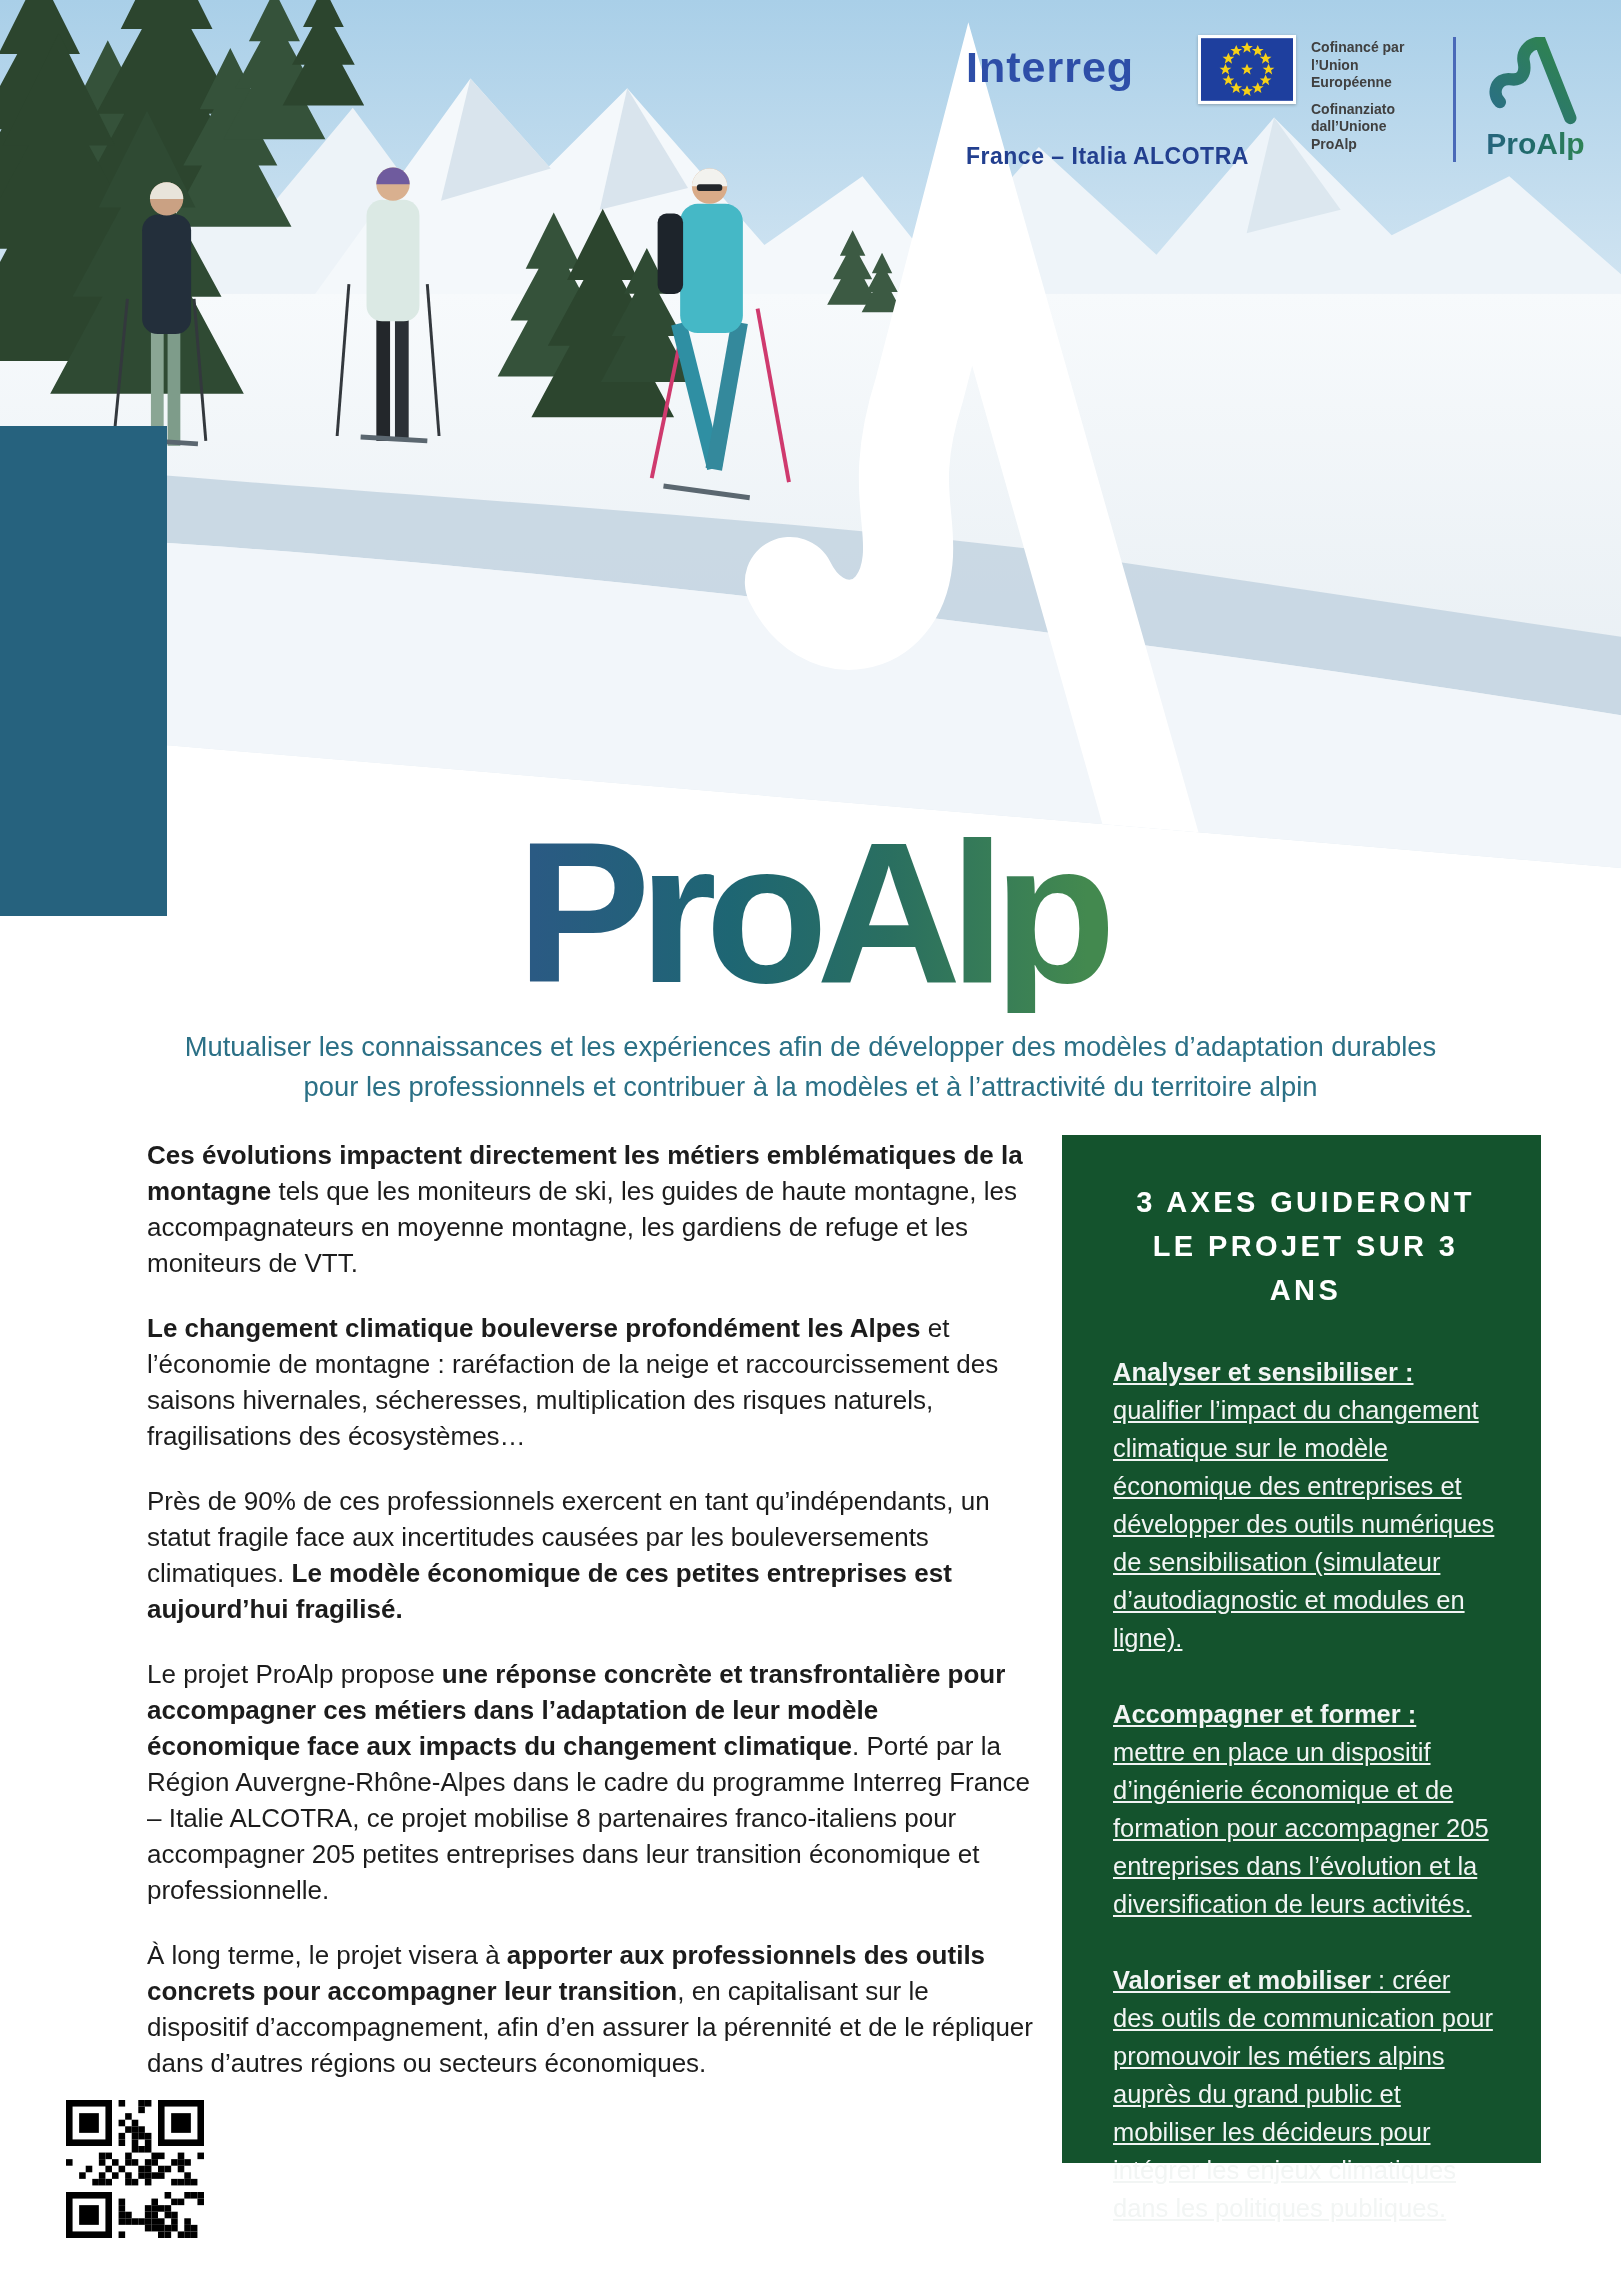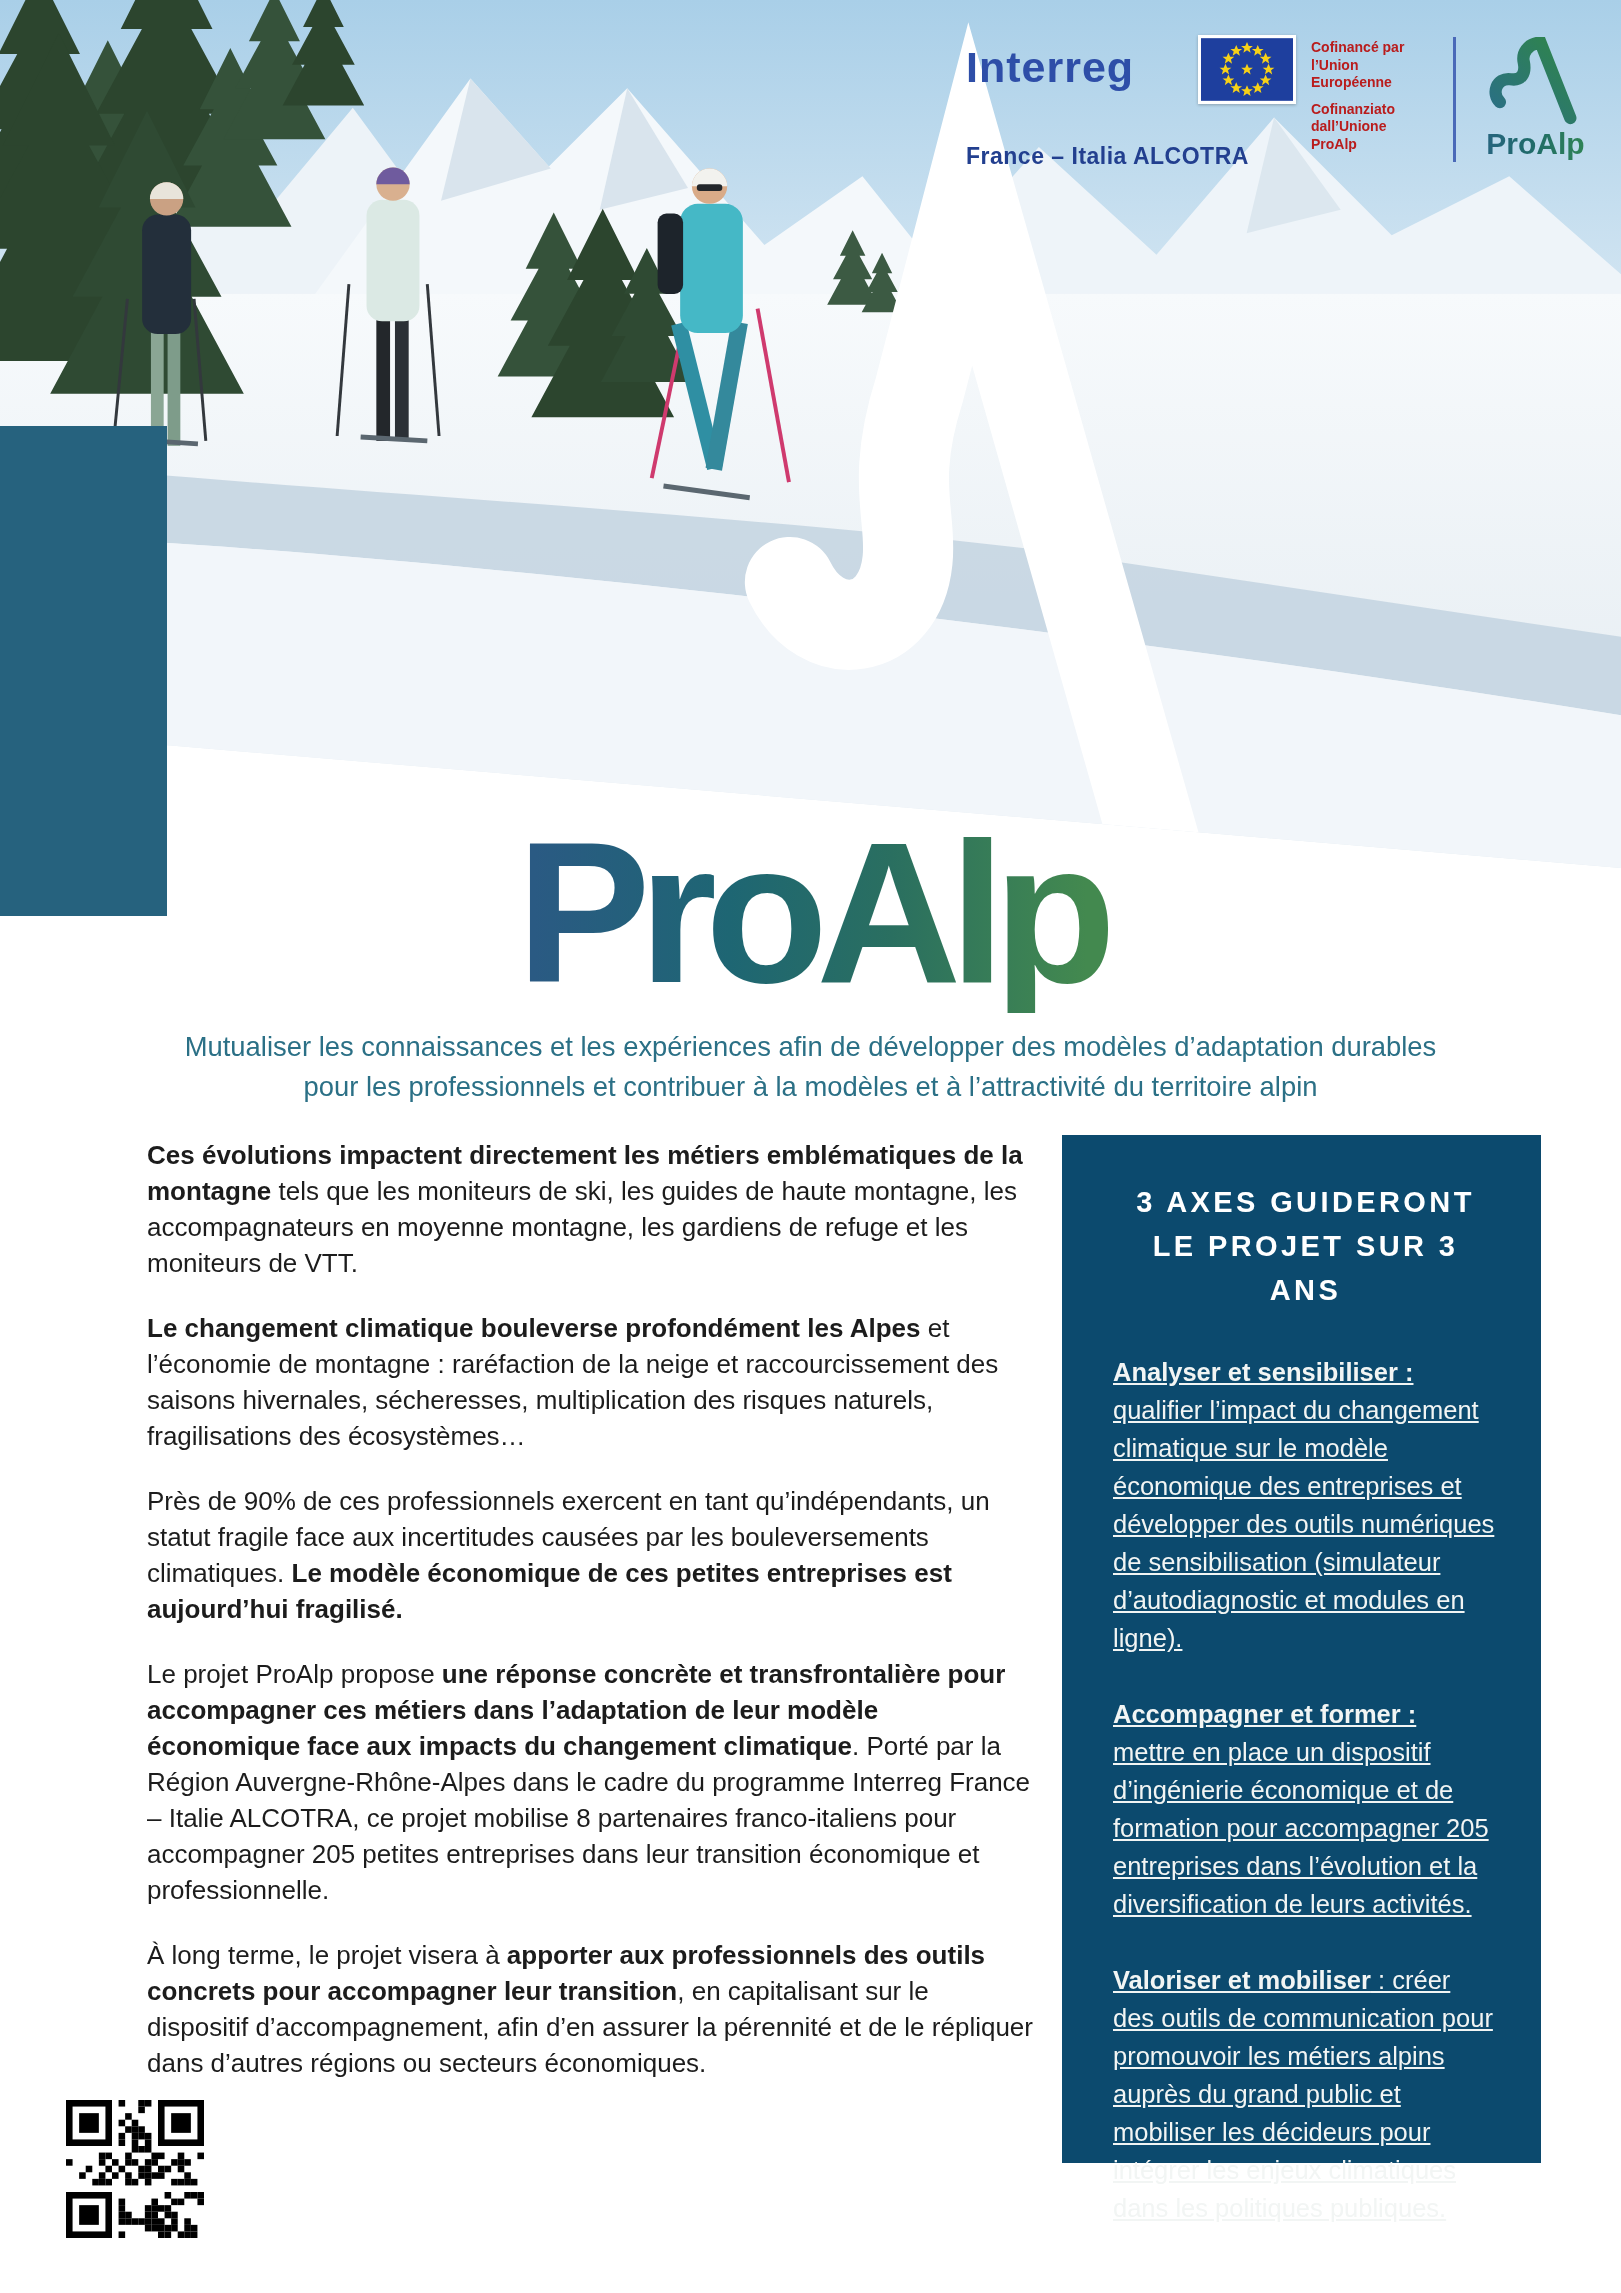--- a/index.html
+++ b/index.html
@@ -14,21 +14,21 @@
   .accent-bar{position:absolute;left:0;top:426px;width:167px;height:490px;background:#26627E;z-index:3;}
 
   
   .logos{position:absolute;left:0;top:0;width:1405px;height:196px;z-index:4;}
   .interreg-word{position:absolute;left:966px;top:43px;font-size:43px;font-weight:700;
                  color:#2E4EA8;letter-spacing:1px;}
   .eu-flag{position:absolute;left:1198px;top:35px;width:98px;height:69px;
            background:#fff;box-shadow:0 1px 2.9px rgba(0,0,0,.25);padding:2.9px;box-sizing:border-box;}
   .eu-flag svg{display:block;width:92px;height:63px;}
   .cofinance{position:absolute;left:1311px;top:39px;font-size:14px;font-weight:700;
-             color:#b91c1c;line-height:17.6px;}
+             color:#404040;line-height:17.6px;}
   .cofinance .blk{margin-bottom:8.8px;}
   .program-name{position:absolute;left:966px;top:143px;font-size:23px;font-weight:700;
                 color:#223F8F;letter-spacing:0.5px;}
   .logo-divider{position:absolute;left:1453px;top:37px;width:2.9px;height:125px;background:#4a69b8;}
   .proalp-logo{position:absolute;left:1472px;top:37px;width:127px;text-align:center;}
   .proalp-logo svg{display:block;margin:0 auto;width:102px;height:88px;}
   .proalp-logo .lbl{margin-top:2px;font-size:30px;font-weight:700;
      background:linear-gradient(90deg,#2a6486 0%,#1f6a6a 45%,#338a4f 100%);
      -webkit-background-clip:text;background-clip:text;color:transparent;}
 
@@ -39,21 +39,21 @@
      -webkit-background-clip:text;background-clip:text;color:transparent;}
   .tagline{position:absolute;left:0;top:1027px;width:100%;margin:0;text-align:center;
      font-size:27.4px;line-height:40px;font-weight:400;color:#2B7086;}
 
   
   .body-col{position:absolute;left:147px;top:1137px;width:887px;font-size:26px;line-height:36px;}
   .body-col p{margin:0 0 29px 0;white-space:pre-line;}
   b{font-weight:700;}
 
   
-  .sidebar{position:absolute;left:1062px;top:1135px;width:479px;height:1028px;background:#0c4a6e;
+  .sidebar{position:absolute;left:1062px;top:1135px;width:479px;height:1028px;background:#14532d;
            box-sizing:border-box;padding:45px 43px 39px 51px;color:#F2F5F4;}
   .sidebar h2{margin:0 0 41px 0;text-align:center;font-size:29px;line-height:44px;
               font-weight:700;letter-spacing:3.4px;color:#fff;}
   .sidebar p.axis{margin:11px 0 38px 0;font-size:25.5px;line-height:38px;white-space:pre-line;text-decoration:underline;}
   .sidebar p.axis:last-child{margin-bottom:0;}
 
   
   #qr{position:absolute;left:66px;top:2100px;width:138px;height:138px;background:#fff;}
 </style>
 </head>

